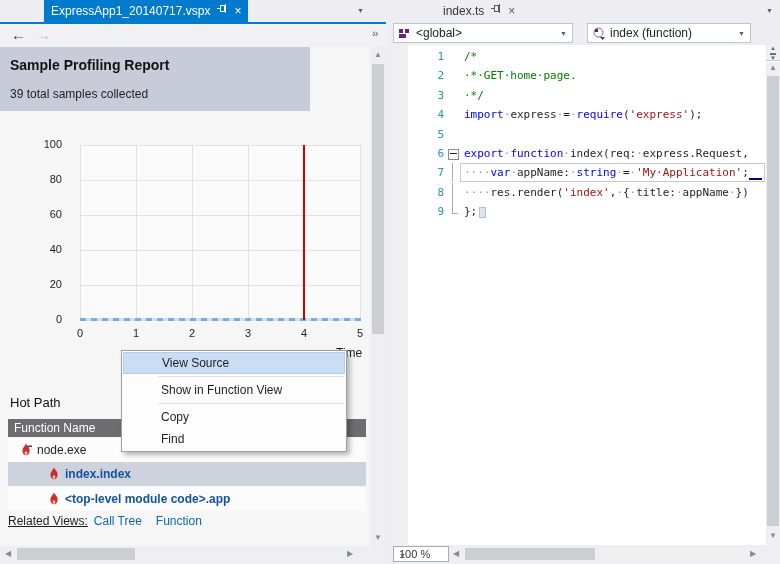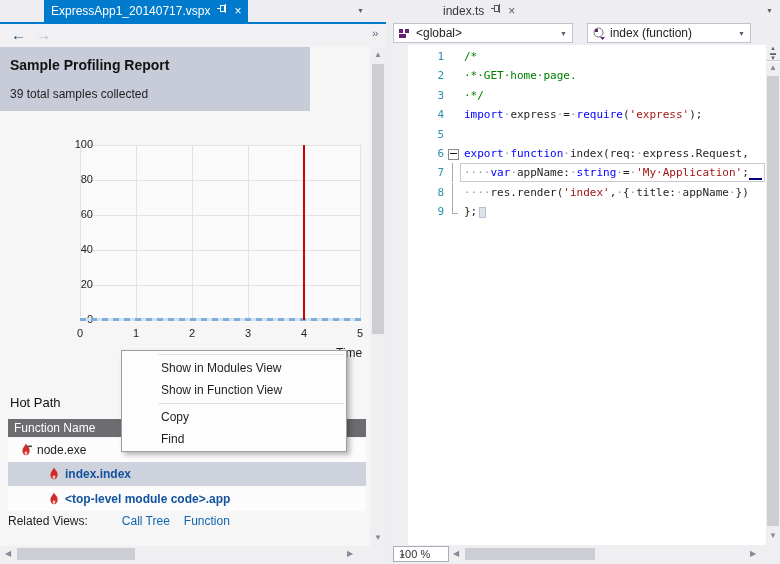--- a/index.html
+++ b/index.html
@@ -32,39 +32,39 @@
   #report-body{position:absolute;left:0;top:47px;width:370px;height:499px;background:#f6f6f7;}
   #report-header{position:absolute;left:0;top:47px;width:310px;height:64px;background:#c8ccd9;}
   #report-title{position:absolute;left:10px;top:10px;font-size:14px;font-weight:bold;color:#121212;}
   #report-subtitle{position:absolute;left:10px;top:40px;font-size:12px;color:#1e1e1e;}
 
   
   #chart-layer{position:absolute;left:0;top:0;width:386px;height:564px;pointer-events:none;}
   .plot-bg{position:absolute;left:80px;top:145px;width:281px;height:175px;background:#fafafb;}
   .hgrid{position:absolute;left:80px;width:281px;height:1px;background:#e2e2e4;}
   .vgrid{position:absolute;top:145px;width:1px;height:176px;background:#e2e2e4;}
-  .ytick{position:absolute;left:59px;width:34px;text-align:right;font-size:11px;color:#1e1e1e;}
+  .ytick{position:absolute;left:28px;width:34px;text-align:right;font-size:11px;color:#1e1e1e;}
   .xtick{position:absolute;top:327px;width:20px;text-align:center;font-size:11px;color:#1e1e1e;}
   .xaxis-label{position:absolute;left:336px;top:346px;font-size:12px;color:#1e1e1e;}
   .baseline{position:absolute;left:80px;top:318px;width:281px;height:3px;
             background:repeating-linear-gradient(90deg,#7fadda 0 6px,#cfe3f4 6px 11px);}
   .spike{position:absolute;width:2px;}
 
   
   #hot-path-title{position:absolute;left:10px;top:395px;font-size:13px;font-weight:normal;color:#111;}
   #hp-header{position:absolute;left:8px;top:419px;width:358px;height:18px;background:#6c6c71;
              color:#fff;font-size:12px;line-height:18px;padding-left:6px;box-sizing:border-box;}
   .hp-row{position:absolute;left:8px;width:358px;height:24px;font-size:12px;line-height:24px;}
   .hp-row.plain{background:#fcfcfd;color:#1e1e1e;}
   .hp-row.selected{background:#ced2dd;}
   .hp-row .fn{position:absolute;top:0;}
   .hp-row.linkstyle .fn{color:#12529e;font-weight:bold;}
   .hp-row svg{position:absolute;top:5px;}
   #related-views{position:absolute;left:8px;top:514px;font-size:12px;color:#1e1e1e;}
-  #related-views .rv-label{margin-right:34px;}
+  #related-views .rv-label{margin-right:6px;text-decoration:underline;}
   .rv-link{color:#1066b0;margin-right:14px;cursor:default;}
 
   
   .sb-track-v{position:absolute;background:#efeff2;}
   .sb-track-h{position:absolute;background:#efeff2;}
   .sb-thumb{position:absolute;background:#cdced4;}
   .sb-arrow{position:absolute;font-size:8px;color:#868999;line-height:8px;}
 
   
   #ctx-menu{position:absolute;left:121px;top:350px;width:224px;background:#fdfdfd;
@@ -215,22 +215,22 @@
     <span class="sb-arrow" style="left:4px;top:487px;">▼</span>
   </div>
 
   <div class="sb-track-h" style="left:0;top:546px;width:386px;height:16px;">
     <span class="sb-arrow" style="left:5px;top:4px;">◀</span>
     <div class="sb-thumb" style="left:17px;top:2px;width:118px;height:12px;"></div>
     <span class="sb-arrow" style="left:347px;top:4px;">▶</span>
   </div>
 
   <div id="ctx-menu">
+      <div class="menu-item hl">View Source</div>
       <div class="menu-sep"></div>
-      <div class="menu-item">Show in Modules View</div>
       <div class="menu-item">Show in Function View</div>
       <div class="menu-sep"></div>
       <div class="menu-item">Copy</div>
       <div class="menu-item">Find</div>
     </div>
 </section>
 
 <section id="right-pane">
 
   <div class="tabbar">

